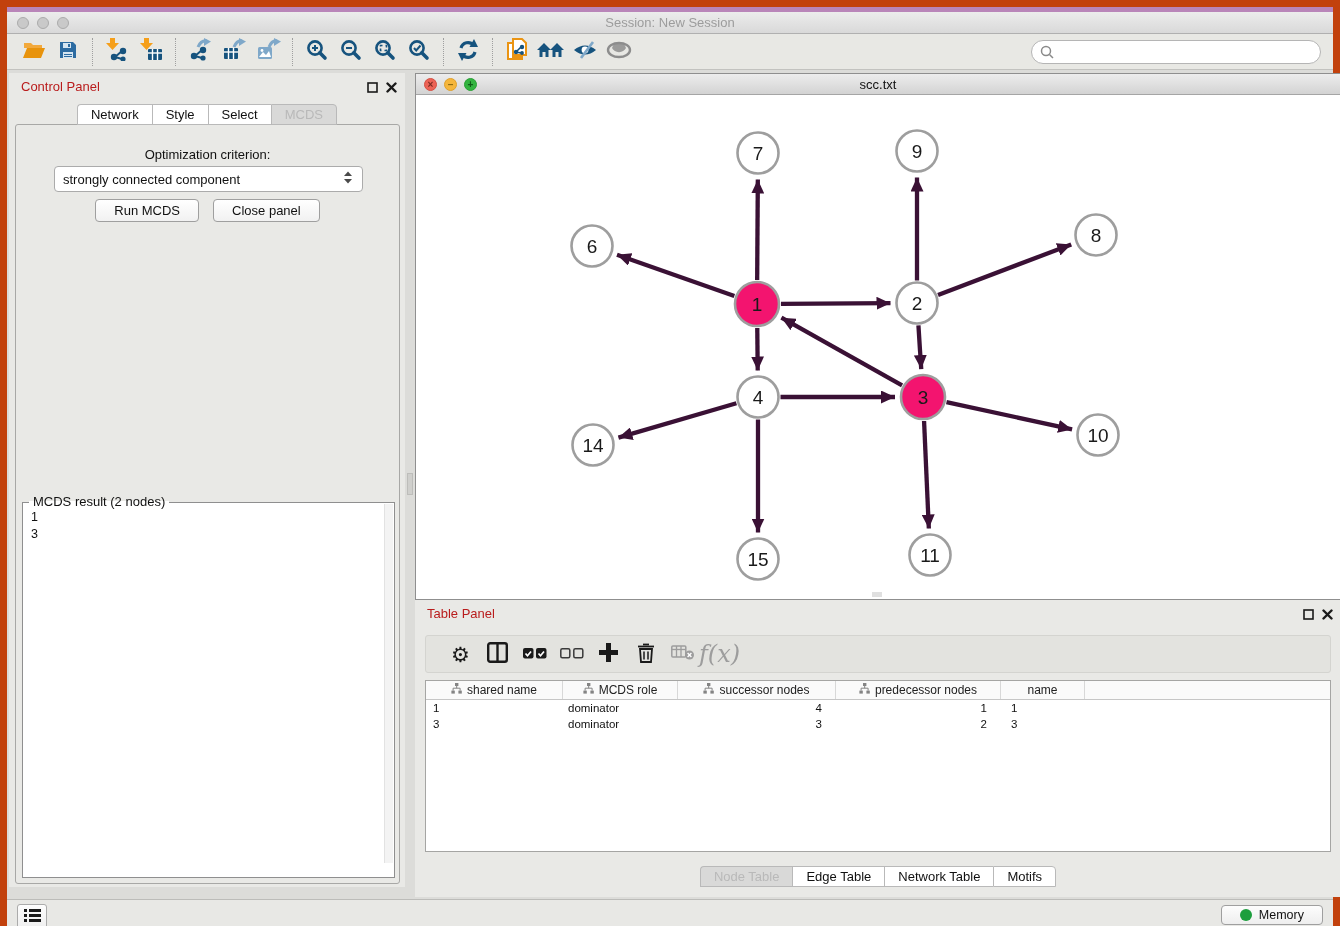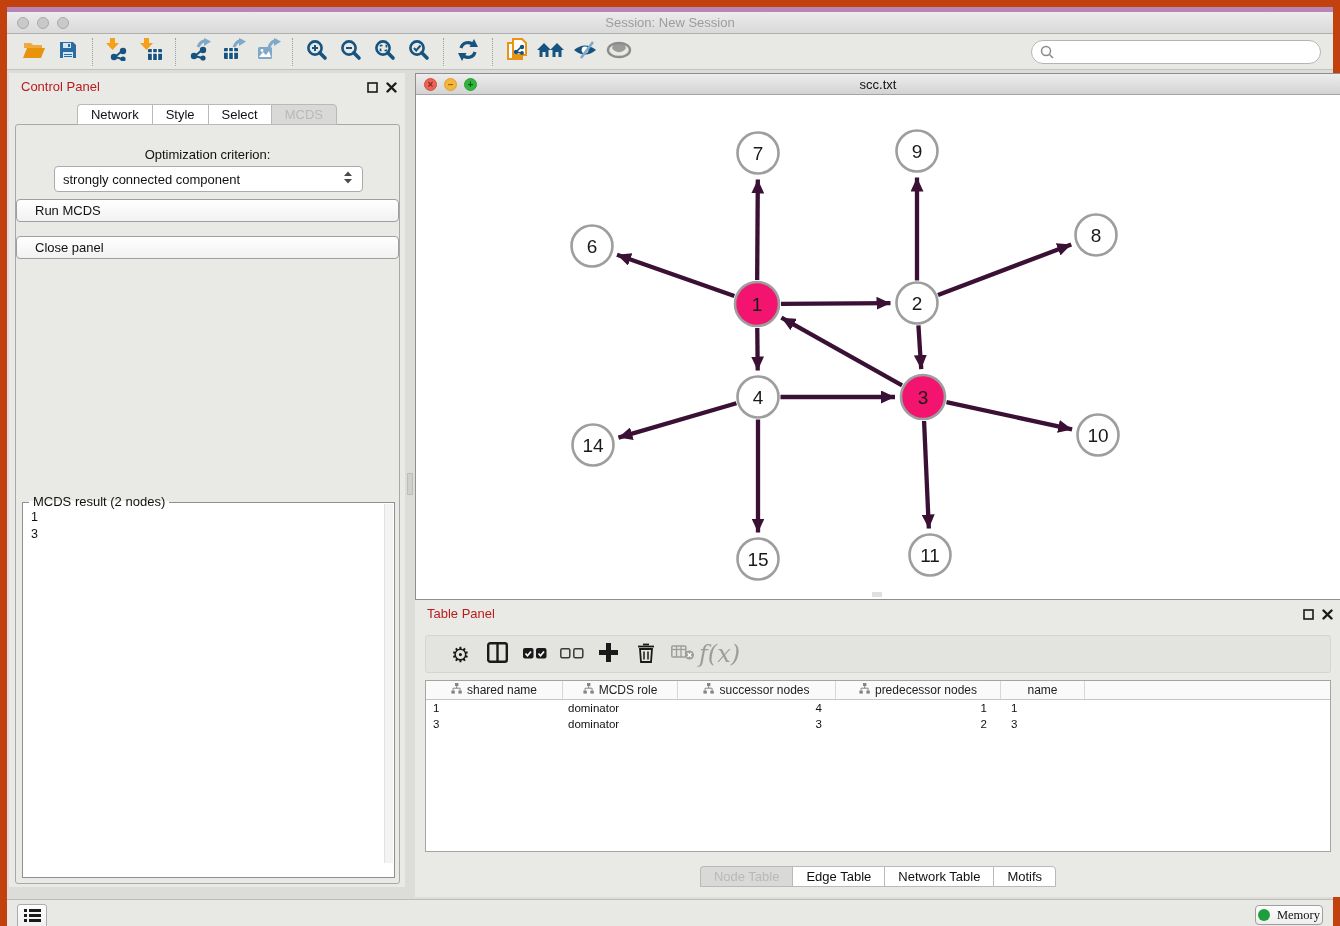--- a/index.html
+++ b/index.html
@@ -35,21 +35,21 @@
     background:#fff; border:1px solid #b9b9b9; border-right:none; cursor:default; }
   .tab:first-child { border-radius:4px 0 0 0; }
   .tab:last-child { border-right:1px solid #b9b9b9; border-radius:0 4px 0 0; }
   .tab.active { background:#d9d9d8; color:#b9b9b9; }
   .cp-box { position:absolute; left:6px; top:51px; width:385px; height:760px;
     border:1px solid #a8a8a6; border-radius:3px; background:#e9e9e6; }
   .opt-label { position:absolute; left:0; top:22px; width:100%; text-align:center; font-size:13px; color:#111; }
   .fake-select { position:absolute; left:38px; top:41px; width:309px; height:23px; background:#fff;
     border:1px solid #ababab; border-radius:4px; display:flex; align-items:center; padding:12px 8px; font-size:13px; color:#111; }
   .fake-select .chev { margin-left:auto; }
-  .cp-buttons { position:absolute; left:0; top:74px; width:100%; display:flex; justify-content:center; gap:14px;flex-direction:column; }
+  .cp-buttons { position:absolute; left:0; top:74px; width:100%; display:flex; justify-content:center; gap:14px; }
   .btn { height:23px; padding:0 18px; background:linear-gradient(#ffffff,#f1f1f1); border:1px solid #9f9f9f;
     border-radius:4px; font-size:13px; color:#111; display:flex; align-items:center; }
   .result-box { position:absolute; left:6px; top:377px; width:373px; height:376px;
     border:1px solid #8f8f8f; background:#fff; }
   .result-legend { position:absolute; top:-9px; left:6px; padding:0 4px; font-size:13px; color:#111;
     background:linear-gradient(#e9e9e6 50%, #ffffff 50%); }
   .result-lines { position:absolute; left:8px; top:6px; font-size:12.5px; color:#111; line-height:17px; }
   .result-scroll { position:absolute; right:1px; top:1px; width:9px; height:96%; background:#f3f3f3; border-left:1px solid #e2e2e2; }
 
   
@@ -84,23 +84,23 @@
     border-right:1px solid #d8d8d8; background:#fafafa; position:relative; }
   .t-row { display:flex; height:16px; }
   .t-cell { font-size:11.5px; color:#111; padding-top:2px; white-space:nowrap; overflow:hidden; }
   .tp-tabs { position:absolute; left:0; bottom:10px; width:100%; display:flex; justify-content:center; }
   .tp-tabs .tab { height:21px; }
 
   
   .statusbar { position:absolute; left:0; top:892px; width:100%; height:34px; background:#e8e8e5; border-top:1px solid #bcbcb9; }
   .list-btn { position:absolute; left:10px; top:4px; width:30px; height:25px; background:linear-gradient(#fdfdfd,#efefef);
     border:1px solid #ababab; border-radius:3px; display:flex; align-items:center; justify-content:center; }
-  .memory-btn { position:absolute; right:10px; top:5px; height:20px; padding:0 2px;
+  .memory-btn { position:absolute; right:10px; top:5px; height:20px; padding:0 18px;
     background:linear-gradient(#fdfdfd,#eeeeee); border:1px solid #9f9f9f; border-radius:4px;
-    display:flex; align-items:center; gap:7px; font-size:12.5px; color:#111;font-family:Liberation Serif, serif; }
+    display:flex; align-items:center; gap:7px; font-size:12.5px; color:#111; }
   .mem-dot { width:12px; height:12px; border-radius:50%; background:#1c9e3d; }
 </style>
 </head>
 <body>
 
 <div id="app">
 
   <div class="top-strip"></div>
 
   <div class="titlebar">

